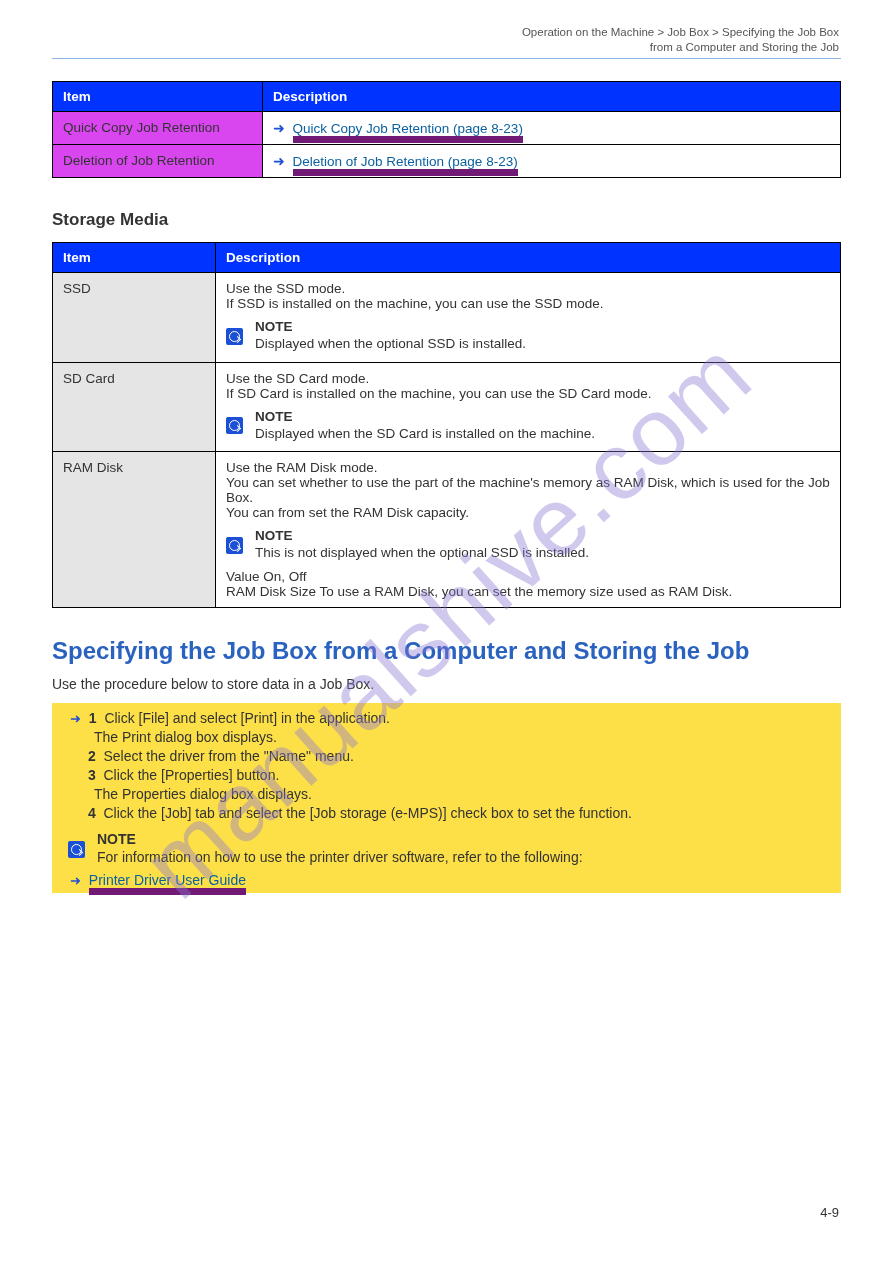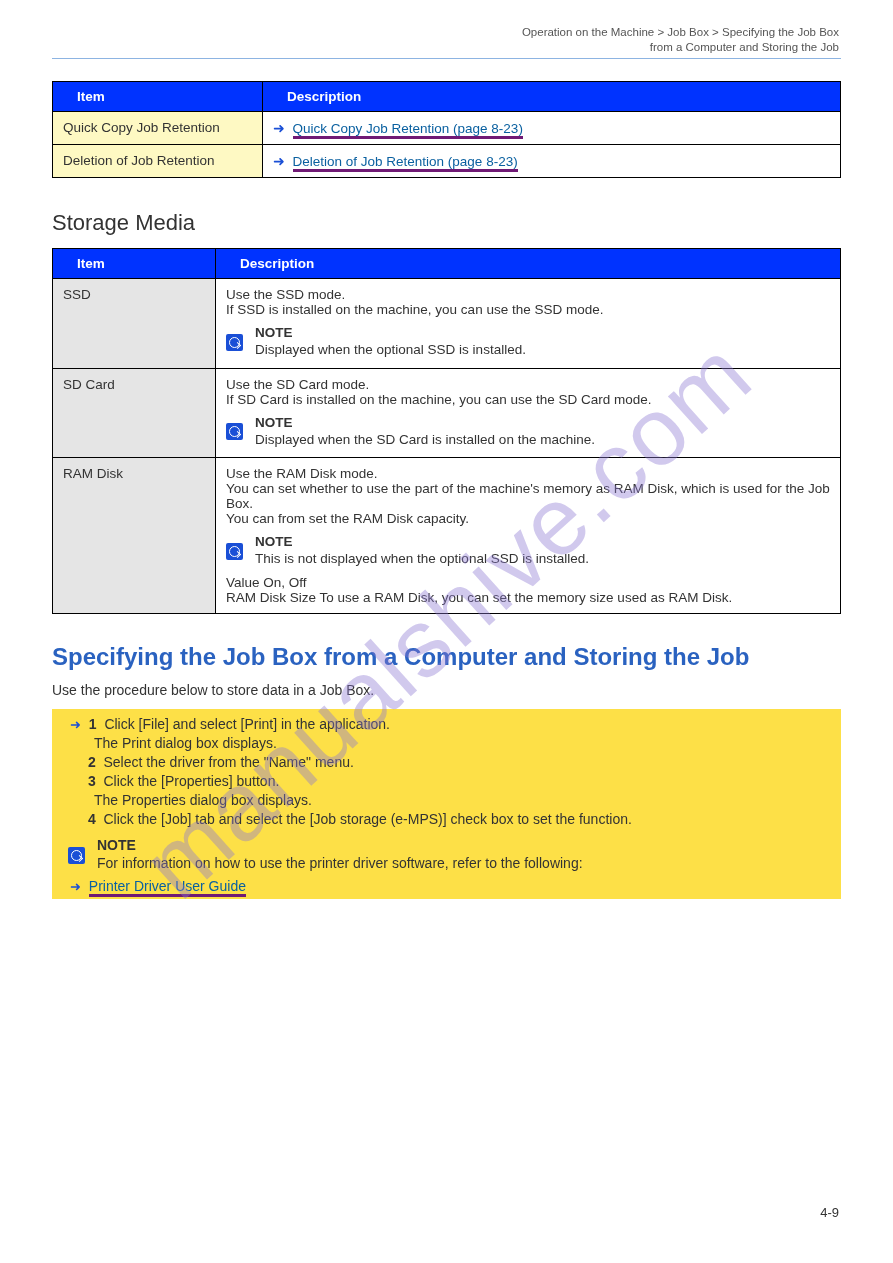--- a/index.html
+++ b/index.html
@@ -5,42 +5,42 @@
   * { box-sizing: border-box; margin: 0; padding: 0; }
   html, body { width: 893px; background: #fff; font-family: Arial, Helvetica, sans-serif; color: #333; }
   .page { position: relative; width: 893px; height: 1263px; padding: 30px 52px 0 52px; }
   .watermark {
     position: absolute; left: 50%; top: 49%; transform: translate(-50%,-50%) rotate(-42deg);
     font-size: 96px; font-weight: 500; color: rgba(140,120,210,0.40);
     letter-spacing: 2px; pointer-events: none; user-select: none; white-space: nowrap; z-index: 5;
   }
   .top-hr { border: none; border-top: 1px solid #8db4e2; margin: 28px 0 22px 0; }
   table.tbl { width: 100%; border-collapse: collapse; font-size: 13.5px; }
-  table.tbl th { background: #0033ff; color: #fff; font-weight: 600; text-align: left; padding: 7px 24px; border: 1px solid #000; }
+  table.tbl th { background: #0033ff; color: #fff; font-weight: 600; text-align: left; padding: 7px 10px; border: 1px solid #000; }
   table.tbl td { border: 1px solid #000; padding: 8px 10px; vertical-align: top; }
-  table.tbl td.label { background: #fef9c3; width: 210px; }
+  table.tbl td.label { background: #d946ef; width: 210px; }
   table.tbl2 td.label { background: #e5e5e5; width: 163px; }
   .arrow { color: #1a4fd6; font-size: 14px; margin-right: 4px; }
   .arrow-ref { color: #1a4fd6; font-size: 13px; margin-right: 4px; }
-  .reflink { color: #0a60a0; border-bottom: 3px solid #701a75; cursor: pointer; }
+  .reflink { color: #0a60a0; border-bottom: 7px solid #701a75; cursor: pointer; }
   .note-icon {
     display: inline-block; width: 17px; height: 17px; background: #1a4fd6; border-radius: 2px;
     vertical-align: middle; margin-right: 6px; position: relative;
   }
   .note-icon::before {
     content: ""; position: absolute; left: 3px; top: 3px; width: 9px; height: 9px;
     border: 1.5px solid #fff; border-radius: 50%;
   }
   .note-icon::after {
     content: ""; position: absolute; left: 9px; top: 9px; width: 4px; height: 4px;
     border-bottom: 1.5px solid #fff; border-right: 1.5px solid #fff; transform: rotate(-45deg);
   }
   .note-row { display: flex; align-items: center; gap: 6px; margin-top: 8px; }
   .note-row .txt { flex: 1; line-height: 1.45; }
-  .section-head { font-size: 22px; font-weight: 400; margin: 32px 0 12px 0; }
+  .section-head { font-size: 17px; font-weight: 700; margin: 32px 0 12px 0; }
   .body-p { font-size: 14px; line-height: 1.55; margin: 8px 0; }
   .refblock { font-size: 14px; background: #fde047; padding: 4px 0 2px 18px; }
   .refblock .line { margin: 3px 0; }
   .page-no { position: absolute; right: 54px; top: 1205px; font-size: 13px; }
   .topic-path { position: absolute; right: 54px; top: 12px; font-size: 11.5px; color: #555; text-align: right; line-height: 1.3; margin-top: 13px; }
 </style>
 </head>
 <body>
 <div class="page">
 

